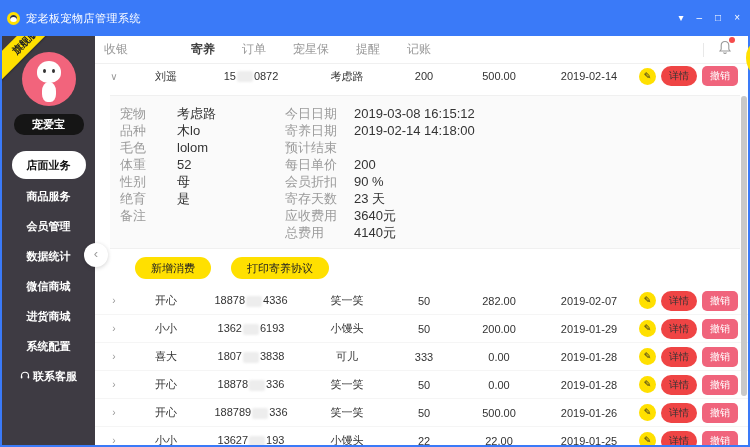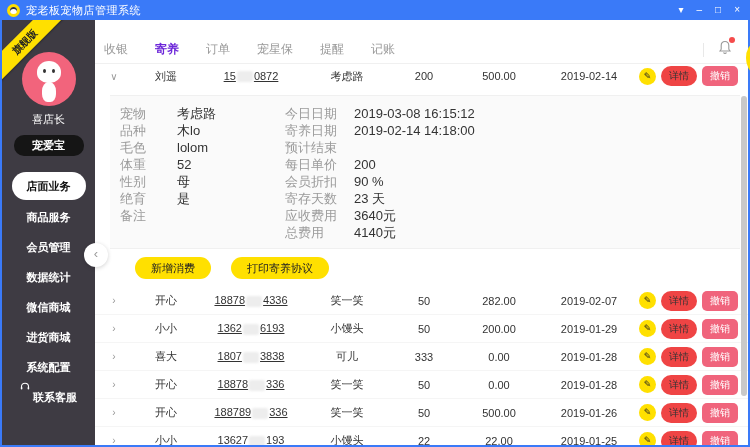--- a/index.html
+++ b/index.html
@@ -2,21 +2,21 @@
 <html><head>
 <meta charset="utf-8">
 <style>
   * { box-sizing: border-box; margin: 0; padding: 0; }
   html,body { width: 750px; height: 447px; }
   body {
     position: relative; overflow: hidden; background: #fff;
     font-family: "Liberation Sans", "DejaVu Sans", sans-serif;
   }
   
-  .titlebar { position:absolute; top:0; left:0; right:0; height:20px; background:#3a7af8;
+  .titlebar { position:absolute; top:0; left:0; right:0; height:36px; background:#3a7af8;
     display:flex; align-items:center; color:#fff; z-index:40; }
   .app-icon { width:13px; height:13px; border-radius:50%; background:#ffe000; margin:0 6px 0 7px;
     position:relative; }
   .app-icon::after { content:""; position:absolute; left:3px; top:3px; width:7px; height:7px;
     border-radius:50%; background:#fff; box-shadow: inset 0 2px 0 #333; }
   .win-title { font-size:11px; letter-spacing:.5px; }
   .win-controls { margin-left:auto; display:flex; align-items:center; gap:13px; margin-right:10px; }
   .win-controls span { font-size:10px; line-height:20px; cursor:default; }
   .border-l,.border-r { position:absolute; top:20px; bottom:0; width:2px; background:#3a7af8; z-index:35; }
   .border-l { left:0; } .border-r { right:0; }
@@ -36,48 +36,48 @@
   .avatar .head::before, .avatar .head::after { content:""; position:absolute; top:8px; width:3px;
     height:4px; border-radius:50%; background:#333; }
   .avatar .head::before { left:6px; } .avatar .head::after { right:6px; }
   .avatar .torso { position:absolute; left:20px; top:30px; width:14px; height:20px; background:#fff;
     border-radius:45% 45% 40% 40%; }
   .user-name { color:#fff; font-size:11px; text-align:center; }
   .store-badge { display:block; background:#151515; color:#fff; font-size:11px; font-weight:bold;
     border-radius:10px; width:70px; margin:8px auto 0; text-align:center; padding:3px 0; border:none; }
   .menu { margin-top:16px; }
   .menu-item { color:#fff; font-size:11px; font-weight:bold; text-align:center; height:30px;
-    line-height:30px; cursor:pointer; display:flex; align-items:flex-start; justify-content:center; gap:3px; }
+    line-height:30px; cursor:pointer; display:flex; align-items:center; justify-content:center; gap:3px; }
   .menu-item.active { background:#fff; color:#111; border-radius:15px; width:74px; height:28px;
     line-height:28px; margin:0 auto 2px; }
   .headset-icon { display:inline-block; width:10px; height:10px; }
   .collapse-handle { position:absolute; left:84px; top:243px; width:24px; height:24px; border-radius:50%;
     background:#fff; box-shadow:0 1px 4px rgba(0,0,0,.18); color:#9a9a9a; font-size:13px;
     text-align:center; line-height:22px; z-index:30; cursor:pointer; }
   
   .navbar { position:absolute; left:95px; top:36px; right:2px; height:28px; background:#fff;
     border-bottom:1px solid #f0f0f0; display:flex; align-items:center; z-index:5; }
   .tabs { display:flex; gap:27px; padding-left:9px; }
   .tab { font-size:12px; color:#999; cursor:pointer; }
-  .tab.active { color:#6d28d9; font-weight:bold; }
+  .tab.active { color:#404040; font-weight:bold;margin-left:36px; }
   .nav-right { margin-left:auto; display:flex; align-items:center; }
   .nav-divider { width:1px; height:14px; background:#e8e8e8; }
   .bell-wrap { position:relative; margin:0 16px 0 14px; cursor:pointer; }
   .bell-dot { position:absolute; right:-3px; top:-3px; width:6px; height:6px; border-radius:50%;
     background:#f54b4b; }
   
   .content { position:absolute; left:95px; top:48px; right:2px; bottom:2px; background:#fff;
     overflow:hidden; }
   .boarding-table { margin-top:8px; border-top:1px solid #f2f2f2; }
   .trow { display:flex; align-items:center; height:28px; border-bottom:1px solid #f5f5f5;
     font-size:11px; color:#333; }
   .trow.expanded { height:38px; border-bottom:none; }
   .c-chev { width:38px; text-align:center; color:#999; font-size:10px; cursor:pointer; }
   .c-owner { width:66px; text-align:center; }
-  .c-phone { width:104px; text-align:center; white-space:nowrap;text-decoration:underline; }
+  .c-phone { width:104px; text-align:center; white-space:nowrap; }
   .phone-mask { display:inline-block; width:16px; height:11px; background:#ededed;
     border-radius:2px; vertical-align:middle; margin:0 1px; filter:blur(1px); }
   .c-pet { width:88px; text-align:center; }
   .c-qty { width:66px; text-align:center; }
   .c-amt { width:84px; text-align:center; }
   .c-date { width:96px; text-align:center; }
   .c-actions { flex:1; display:flex; align-items:center; gap:5px; padding-left:2px; }
   .edit-btn { width:17px; height:17px; border-radius:50%; background:#ffe000; font-size:9px;
     line-height:17px; text-align:center; color:#222; cursor:pointer; border:none; }
   .btn-y { background:#ef4444; color:#333; border-radius:10px; padding:3px 8px; font-size:10px;
@@ -119,21 +119,20 @@
 <div class="border-r"></div>
 <div class="border-b"></div>
 <div class="fab-sliver"></div>
 
 <div class="sidebar">
   <div class="ribbon">旗舰版</div>
   <div class="avatar">
     <div class="torso"></div>
     <div class="head"></div>
   </div>
-  <div class="user-name">喜店长</div>
   <button class="store-badge">宠爱宝</button>
   <div class="menu">
       <div class="menu-item active">
         <span>店面业务</span>
       </div>
       <div class="menu-item">
         <span>商品服务</span>
       </div>
       <div class="menu-item">
         <span>会员管理</span>

